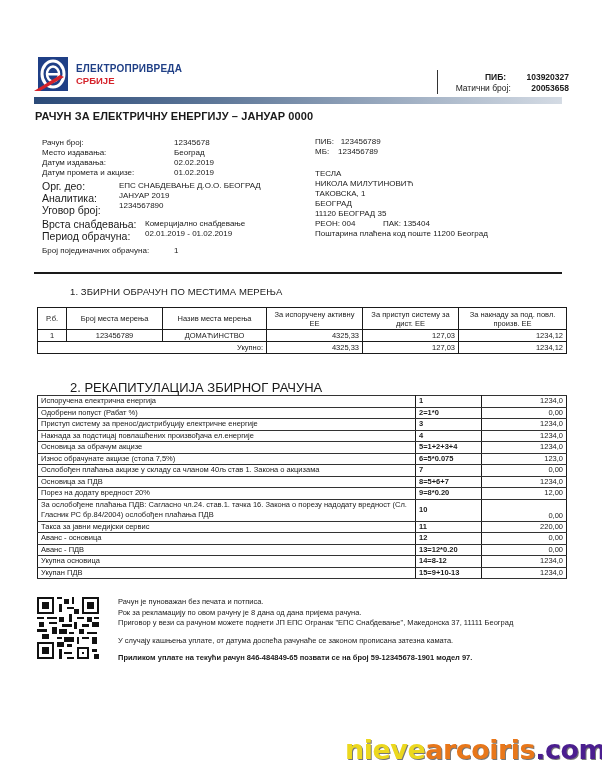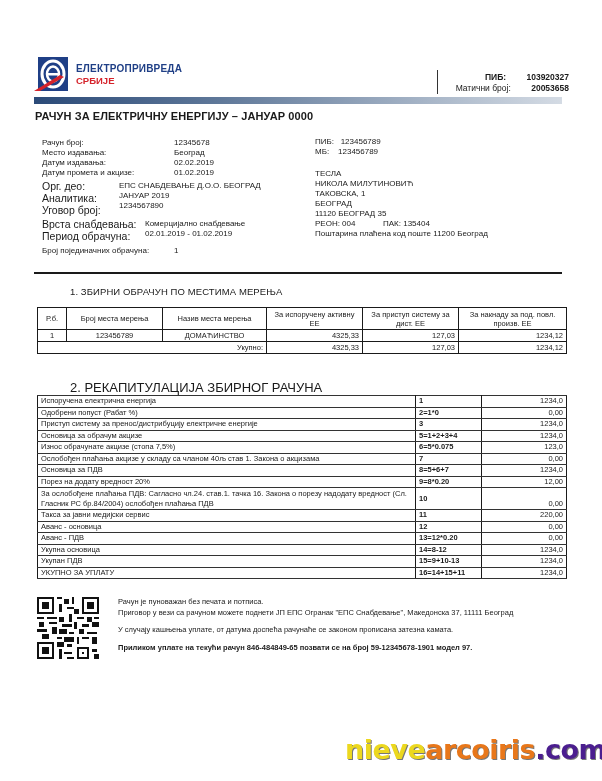--- a/index.html
+++ b/index.html
@@ -208,20 +208,25 @@
           <td class="desc">Одобрени попуст (Рабат %)</td>
           <td class="code">2=1*0</td>
           <td class="amt">0,00</td>
         </tr>
     <tr>
           <td class="desc">Приступ систему за пренос/дистрибуцију електричне енергије</td>
           <td class="code">3</td>
           <td class="amt">1234,0</td>
         </tr>
     <tr>
+          <td class="desc">Накнада за подстицај повлашћених произвођача ел.енергије</td>
+          <td class="code">4</td>
+          <td class="amt">1234,0</td>
+        </tr>
+    <tr>
           <td class="desc">Основица за обрачум акцизе</td>
           <td class="code">5=1+2+3+4</td>
           <td class="amt">1234,0</td>
         </tr>
     <tr>
           <td class="desc">Износ обрачунате акцизе (стопа 7,5%)</td>
           <td class="code">6=5*0.075</td>
           <td class="amt">123,0</td>
         </tr>
     <tr>
@@ -260,25 +265,20 @@
           <td class="amt">0,00</td>
         </tr>
     <tr>
           <td class="desc">Укупна основица</td>
           <td class="code">14=8-12</td>
           <td class="amt">1234,0</td>
         </tr>
     <tr>
           <td class="desc">Укупан ПДВ</td>
           <td class="code">15=9+10-13</td>
-          <td class="amt">1234,0</td>
-        </tr>
-    <tr>
-          <td class="desc">УКУПНО ЗА УПЛАТУ</td>
-          <td class="code">16=14+15+11</td>
           <td class="amt">1234,0</td>
         </tr>
   </tbody>
     </table>
 
   <div class="qr">
     <svg width="62" height="62" viewBox="0 0 25 25" shape-rendering="crispEdges">
       <rect width="25" height="25" fill="#fff"></rect>
       <g fill="#111">
         <rect x="0" y="0" width="7" height="7"></rect>
@@ -330,20 +330,21 @@
           <rect x="11" y="22" width="3" height="1"></rect>
           <rect x="12" y="24" width="3" height="1"></rect>
         <rect x="22" y="21" width="2" height="1"></rect>
           <rect x="23" y="23" width="2" height="2"></rect>
       </g>
     </svg>
   </div>
 
   <div class="notes">
     <div>Рачун је пуноважан без печата и потписа.</div>
+    <div>Рок за рекламацију по овом рачуну је 8 дана од дана пријема рачуна.</div>
     <div>Приговор у вези са рачуном можете поднети ЈП ЕПС Огранак "ЕПС Снабдевање", Македонска 37, 11111 Београд</div>
     <div class="spacer"></div>
     <div>У случају кашњења уплате, от датума доспећа рачунаће се законом прописана затезна камата.</div>
     <div class="spacer"></div>
     <div class="bold">Приликом уплате на текући рачун 846-484849-65 позвати се на број 59-12345678-1901 модел 97.</div>
   </div>
 
   <div class="watermark"><span class="wm1">nieve</span><span class="wm2">arcoiris</span><span class="wm3">.com</span></div>
 </div>
 

